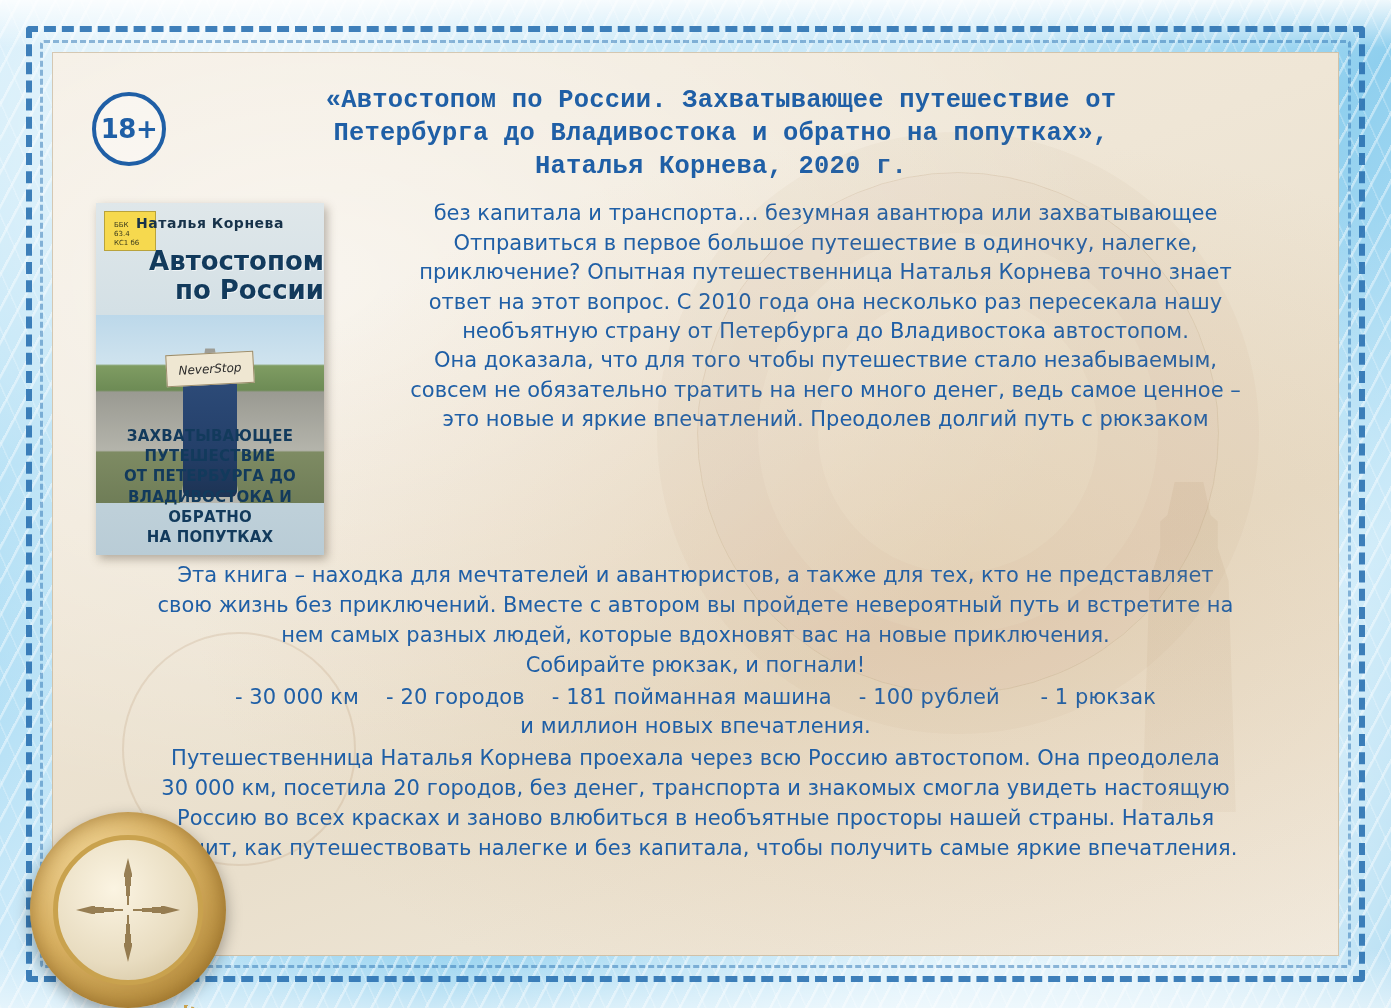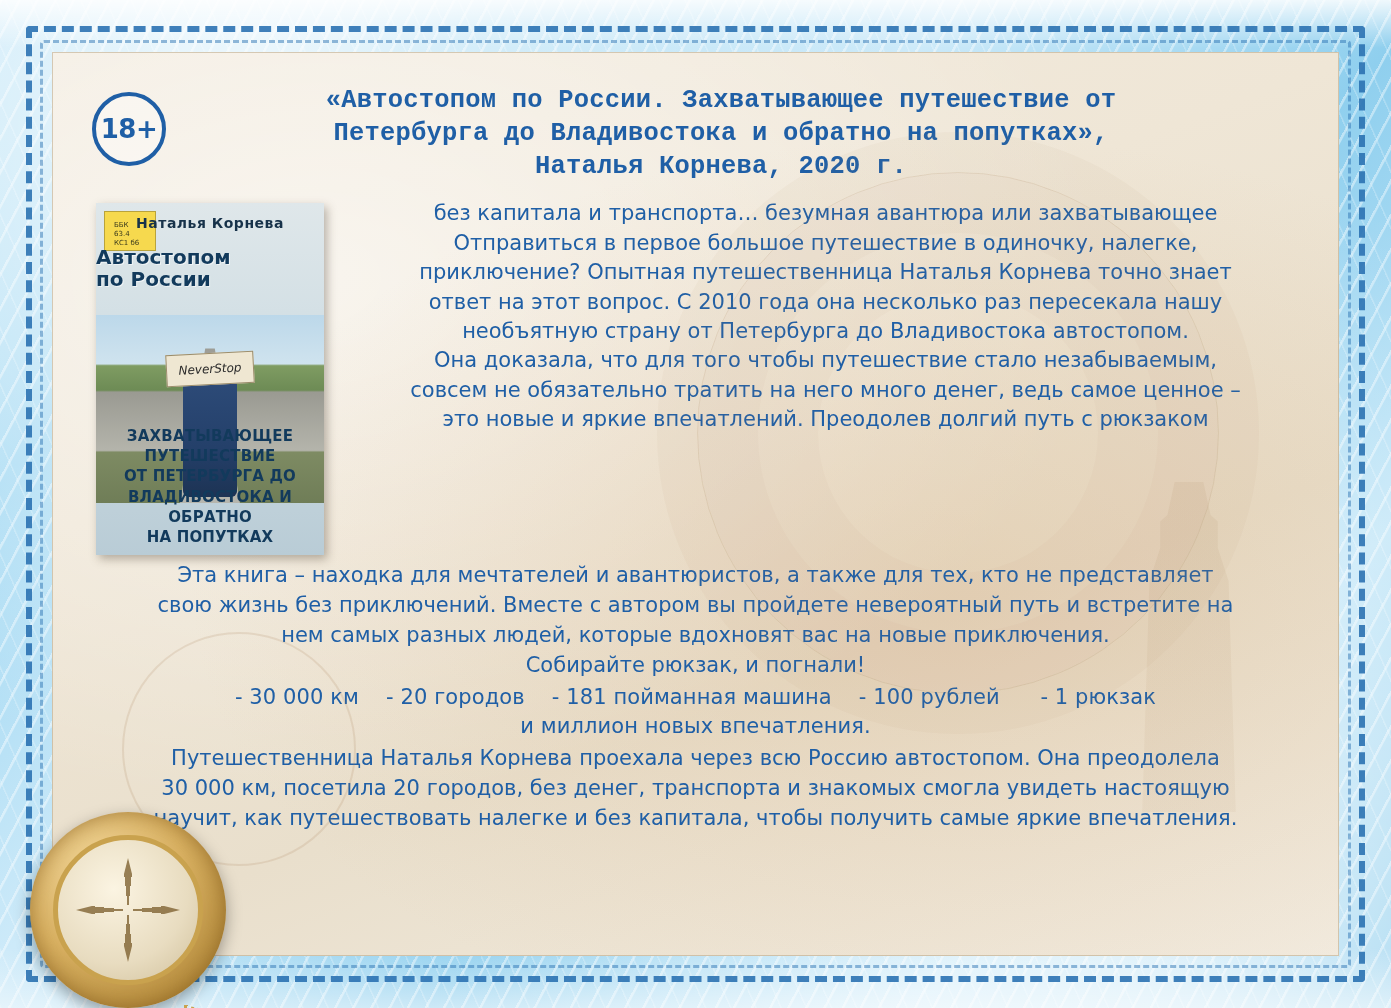--- a/index.html
+++ b/index.html
@@ -186,23 +186,23 @@
     top: 12px; left: 0; right: 0;
     text-align: center;
     color: #17324a;
     font-size: 14px;
     font-weight: bold;
     letter-spacing: .5px;
   }
   .cover-title {
     position: absolute;
     top: 44px; left: 0; right: 0;
-    text-align: left;
+    text-align: right;
     color: #123a5c;
-    font-size: 20px;
+    font-size: 26px;
     font-weight: bold;
     line-height: 1.08;
     text-shadow: 1px 1px 0 rgba(255,255,255,.6);
   }
   .cover-photo {
     position: absolute;
     left: 0; right: 0;
     top: 112px;
     height: 188px;
     background:
@@ -388,20 +388,21 @@
         <span class="line">нем самых разных людей, которые вдохновят вас на новые приключения.</span>
         <span class="line">Собирайте рюкзак, и погнали!</span>
       </div>
       <div class="block stats">
         <span class="line">- 30 000 км    - 20 городов    - 181 пойманная машина    - 100 рублей      - 1 рюкзак</span>
         <span class="line">и миллион новых впечатления.</span>
       </div>
       <div class="block">
         <span class="line">Путешественница Наталья Корнева проехала через всю Россию автостопом. Она преодолела</span>
         <span class="line">30 000 км, посетила 20 городов, без денег, транспорта и знакомых смогла увидеть настоящую</span>
+        <span class="line">Россию во всех красках и заново влюбиться в необъятные просторы нашей страны. Наталья</span>
         <span class="line">научит, как путешествовать налегке и без капитала, чтобы получить самые яркие впечатления.</span>
       </div>
     </div>
   </div>
 
   <div class="compass">
     <div class="body">
       <div class="face">
         <div class="rose"></div>
       </div>

